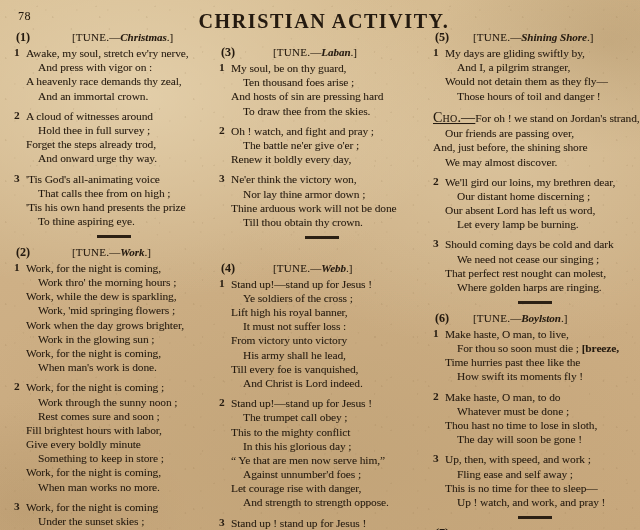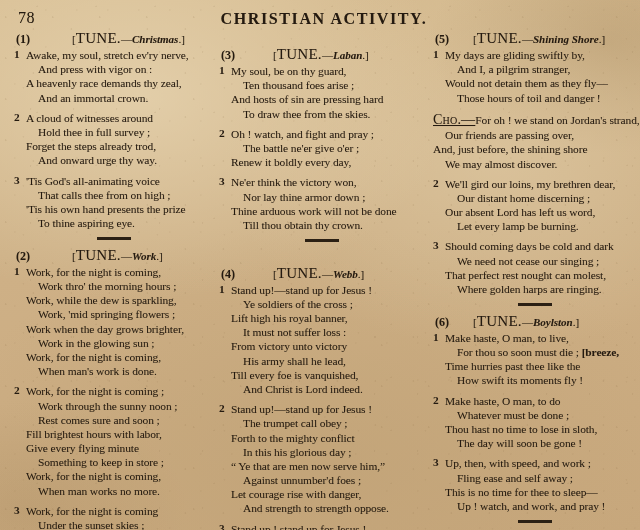--- a/index.html
+++ b/index.html
@@ -52,30 +52,30 @@
     position: absolute;
     left: 0; right: 0;
     top: 9px;
     height: 22px;
   }
   #folio {
     position: absolute;
     left: 18px;
     top: 0;
     font-weight: normal;
-    font-size: 16px;
+    font-size: 12px;
     letter-spacing: 0.5px;
   }
   #running-title {
     position: absolute;
     left: 8px; right: 0;
     top: 1px;
     text-align: center;
     font-weight: bold;
-    font-size: 16px;
+    font-size: 20px;
     letter-spacing: 1.6px;
   }
 
   
   #columns {
     position: absolute;
     left: 0;
     top: 30px;
     width: 640px;
     height: 495px;
@@ -106,21 +106,21 @@
     width: 34px;
     flex: none;
     padding-left: 2px;
   }
   .tune-tag {
     font-size: 11px;
     white-space: nowrap;
   }
   .tune-label {
     font-variant: small-caps;
-    font-size: 15px;
+    font-size: 11px;
     letter-spacing: 0.3px;
   }
   .tune-name {
     font-style: italic;
     font-weight: bold;
   }
   .head-indent-1 { padding-left: 22px; }
   .head-indent-2 { padding-left: 18px; margin-top: 16px; }
   .head-indent-3 { padding-left: 4px; }
 
@@ -255,21 +255,21 @@
               <div class="line ind-1">When man's work is done.</div>
             </div>
           </div>
           <div class="verse">
             <div class="vnum">2</div>
             <div class="vlines">
               <div class="line ind-0">Work, for the night is coming ;</div>
               <div class="line ind-1">Work through the sunny noon ;</div>
               <div class="line ind-1">Rest comes sure and soon ;</div>
               <div class="line ind-0">Fill brightest hours with labor,</div>
-              <div class="line ind-0">Give every flying minute</div>
+              <div class="line ind-0">Give every boldly minute</div>
               <div class="line ind-1">Something to keep in store ;</div>
               <div class="line ind-0">Work, for the night is coming,</div>
               <div class="line ind-1">When man works no more.</div>
             </div>
           </div>
           <div class="verse">
             <div class="vnum">3</div>
             <div class="vlines">
               <div class="line ind-0">Work, for the night is coming</div>
               <div class="line ind-1">Under the sunset skies ;</div>
@@ -328,21 +328,21 @@
               <div class="line ind-1">His army shall he lead,</div>
               <div class="line ind-0">Till every foe is vanquished,</div>
               <div class="line ind-1">And Christ is Lord indeed.</div>
             </div>
           </div>
           <div class="verse">
             <div class="vnum">2</div>
             <div class="vlines">
               <div class="line ind-0">Stand up!—stand up for Jesus !</div>
               <div class="line ind-1">The trumpet call obey ;</div>
-              <div class="line ind-0">Forth to the mighty conflict</div>
+              <div class="line ind-0">This to the mighty conflict</div>
               <div class="line ind-1">In this his glorious day ;</div>
               <div class="line ind-0">“ Ye that are men now serve him,”</div>
               <div class="line ind-1">Against unnumber'd foes ;</div>
               <div class="line ind-0">Let courage rise with danger,</div>
               <div class="line ind-1">And strength to strength oppose.</div>
             </div>
           </div>
           <div class="verse">
             <div class="vnum">3</div>
             <div class="vlines">

